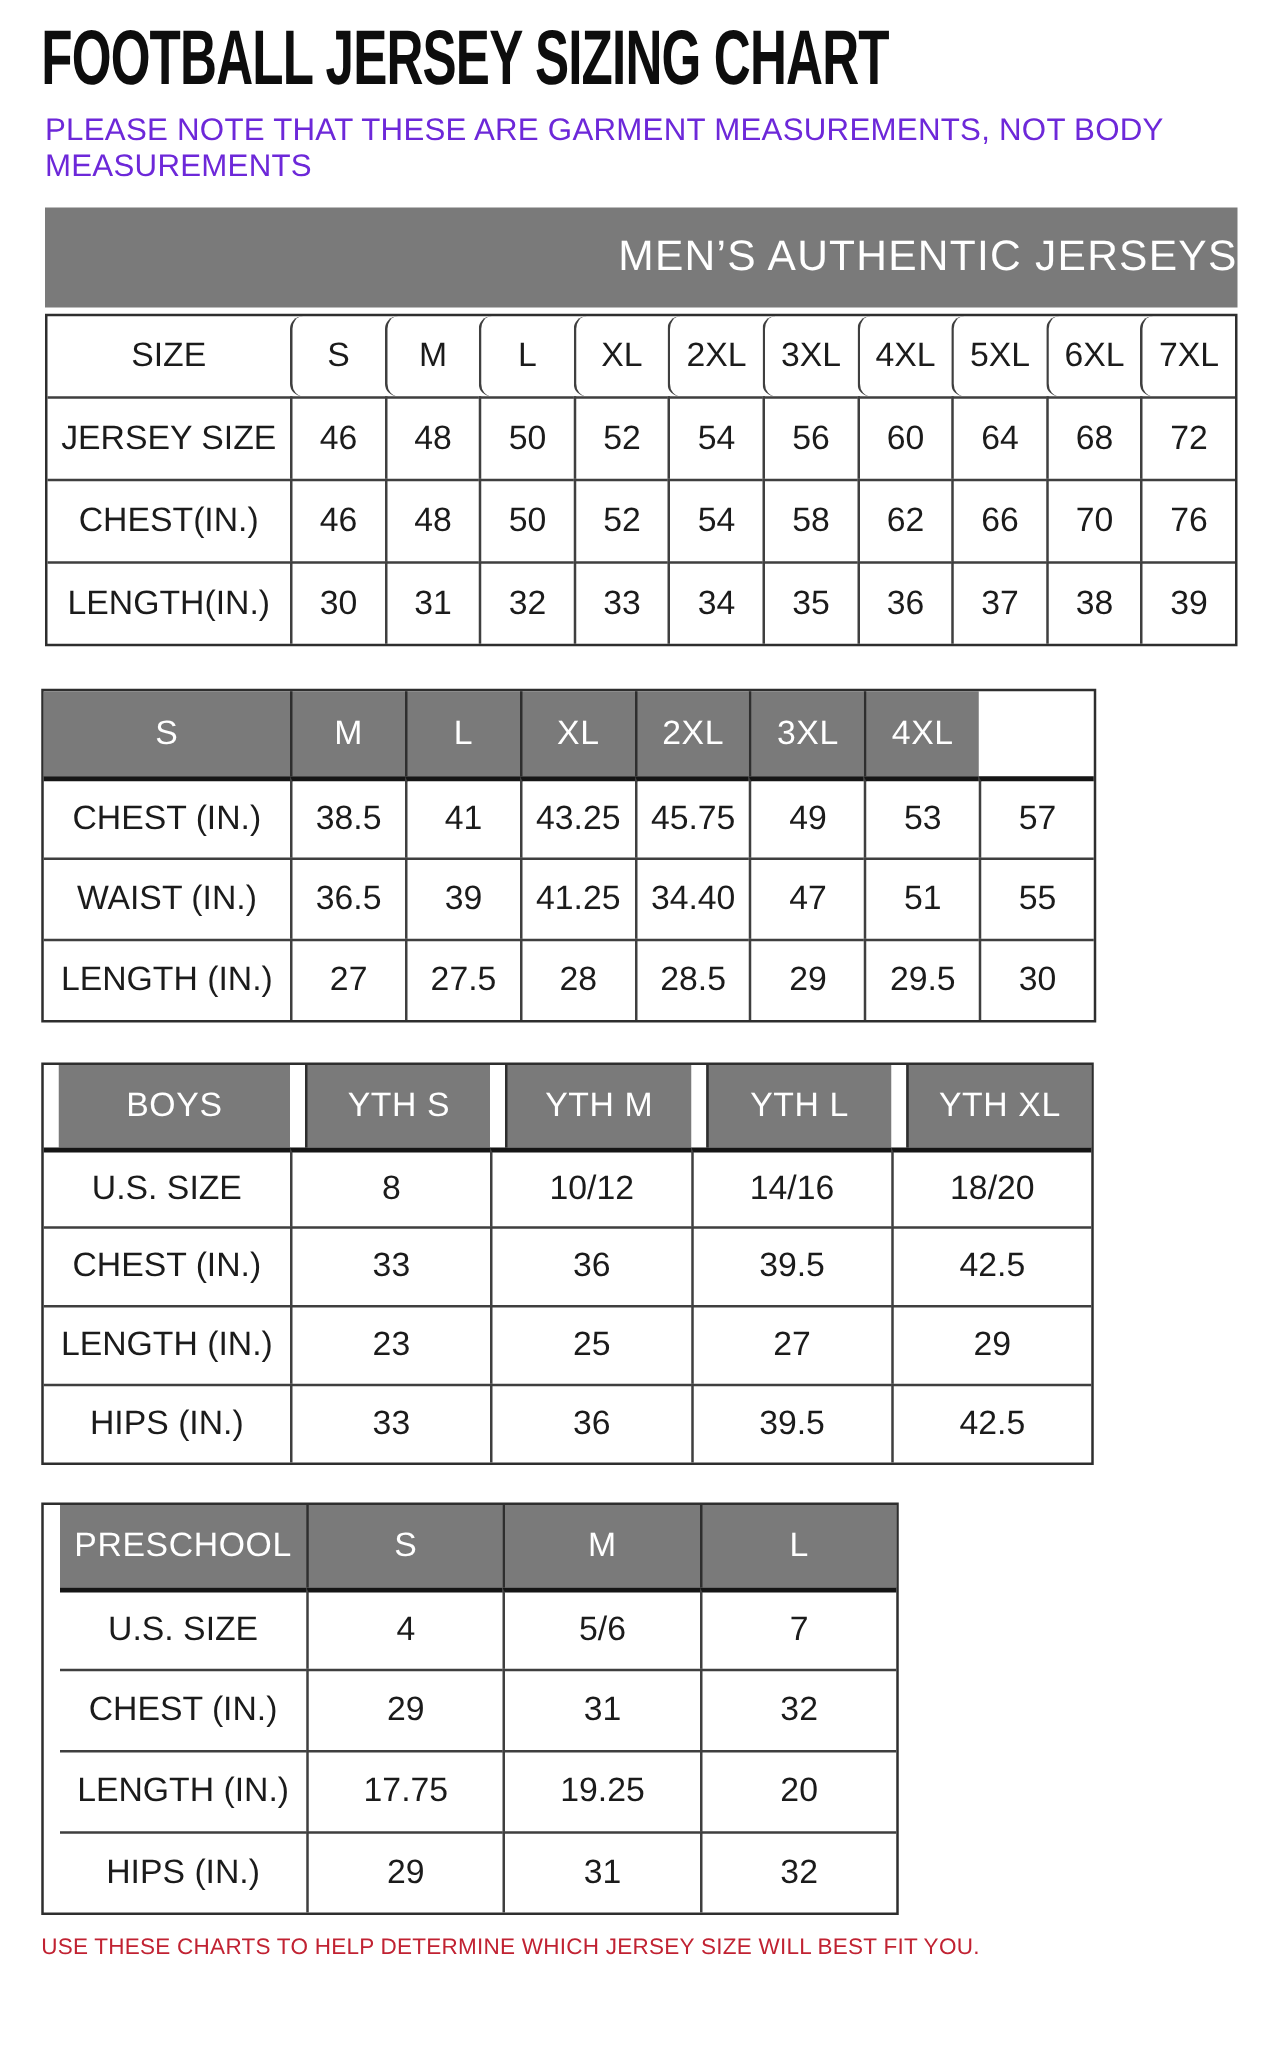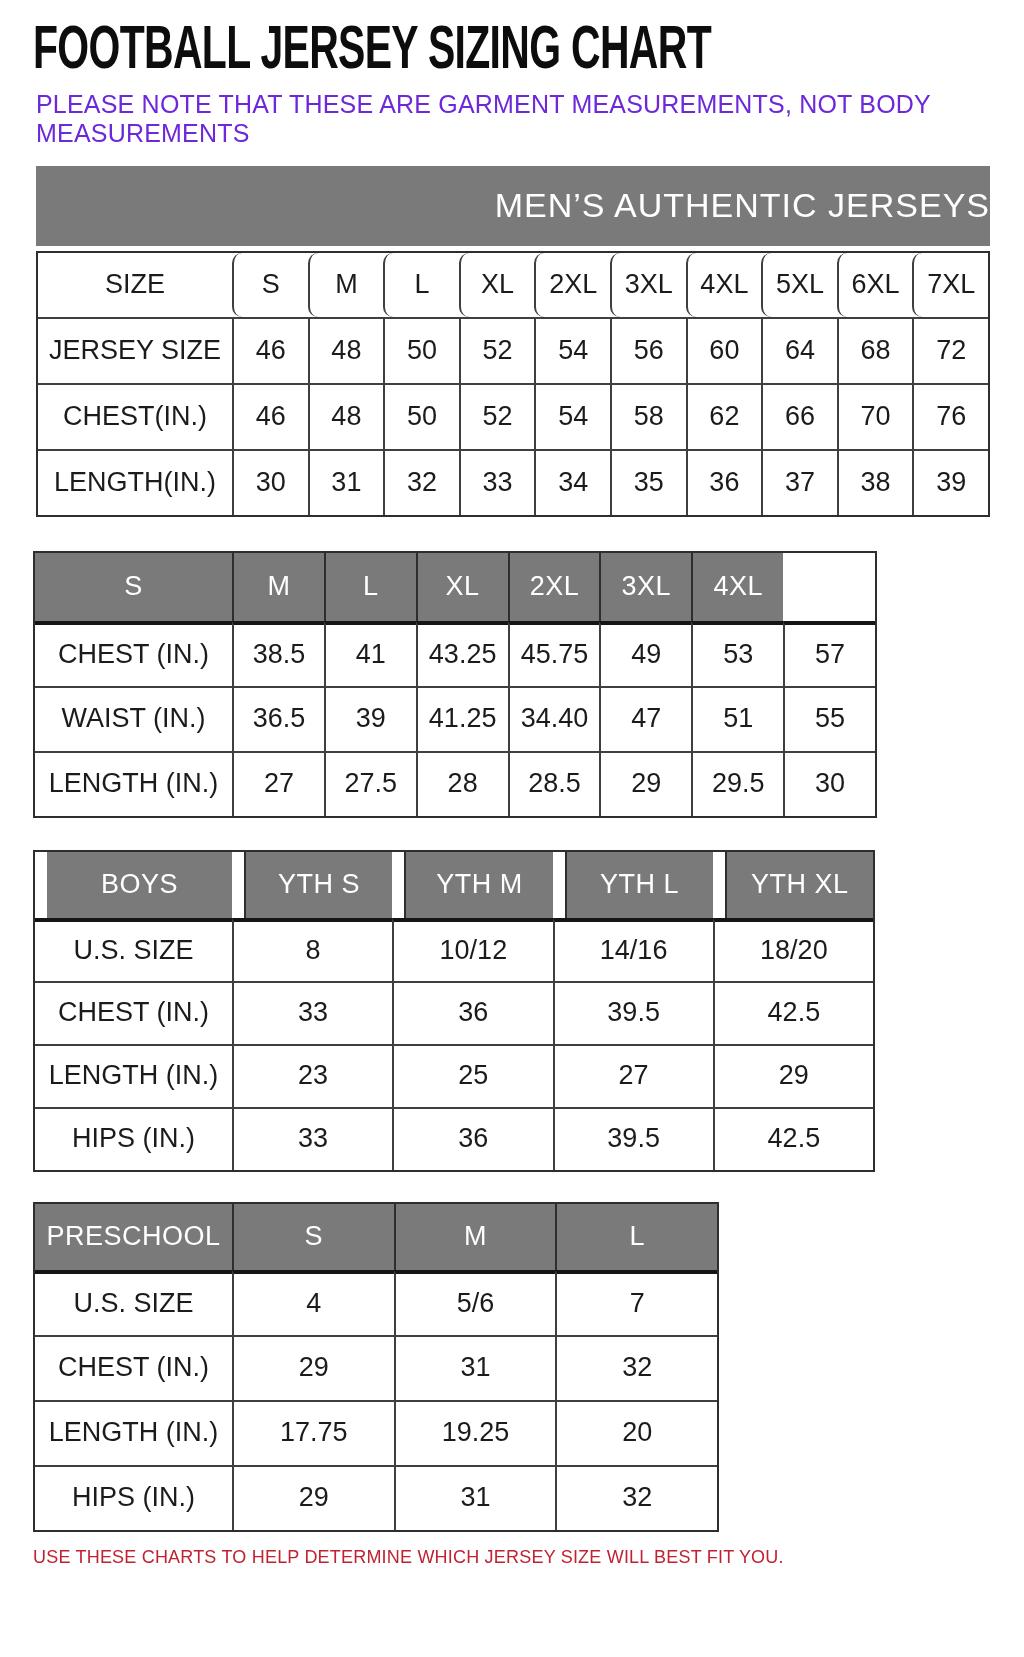--- a/index.html
+++ b/index.html
@@ -82,21 +82,21 @@
   .womens-table { margin-top:34px; width:844px; }
   .womens-table .row { grid-template-columns:197px repeat(7, 1fr); }
   .womens-table .row > div { height:65px; }
   .womens-table .header-row > div { height:68px; }
 
   .boys-table { margin-top:32px; width:842px; }
   .boys-table .row { grid-template-columns:197px repeat(4, 1fr); }
   .boys-table .row > div { height:63px; }
   .boys-table .header-row > div { height:66px;margin-left:12px; }
 
-  .preschool-table { margin-top:30px; width:686px; }
+  .preschool-table { margin-top:30px; width:686px;padding-left:13px; }
   .preschool-table .row { grid-template-columns:197px repeat(3, 1fr); }
   .preschool-table .row > div { height:65px; }
   .preschool-table .header-row > div { height:66px; }
 
   
   .footer {
     margin-top:15px;
     font-size:18px;
     color:#c12232;
     letter-spacing:0.2px;

